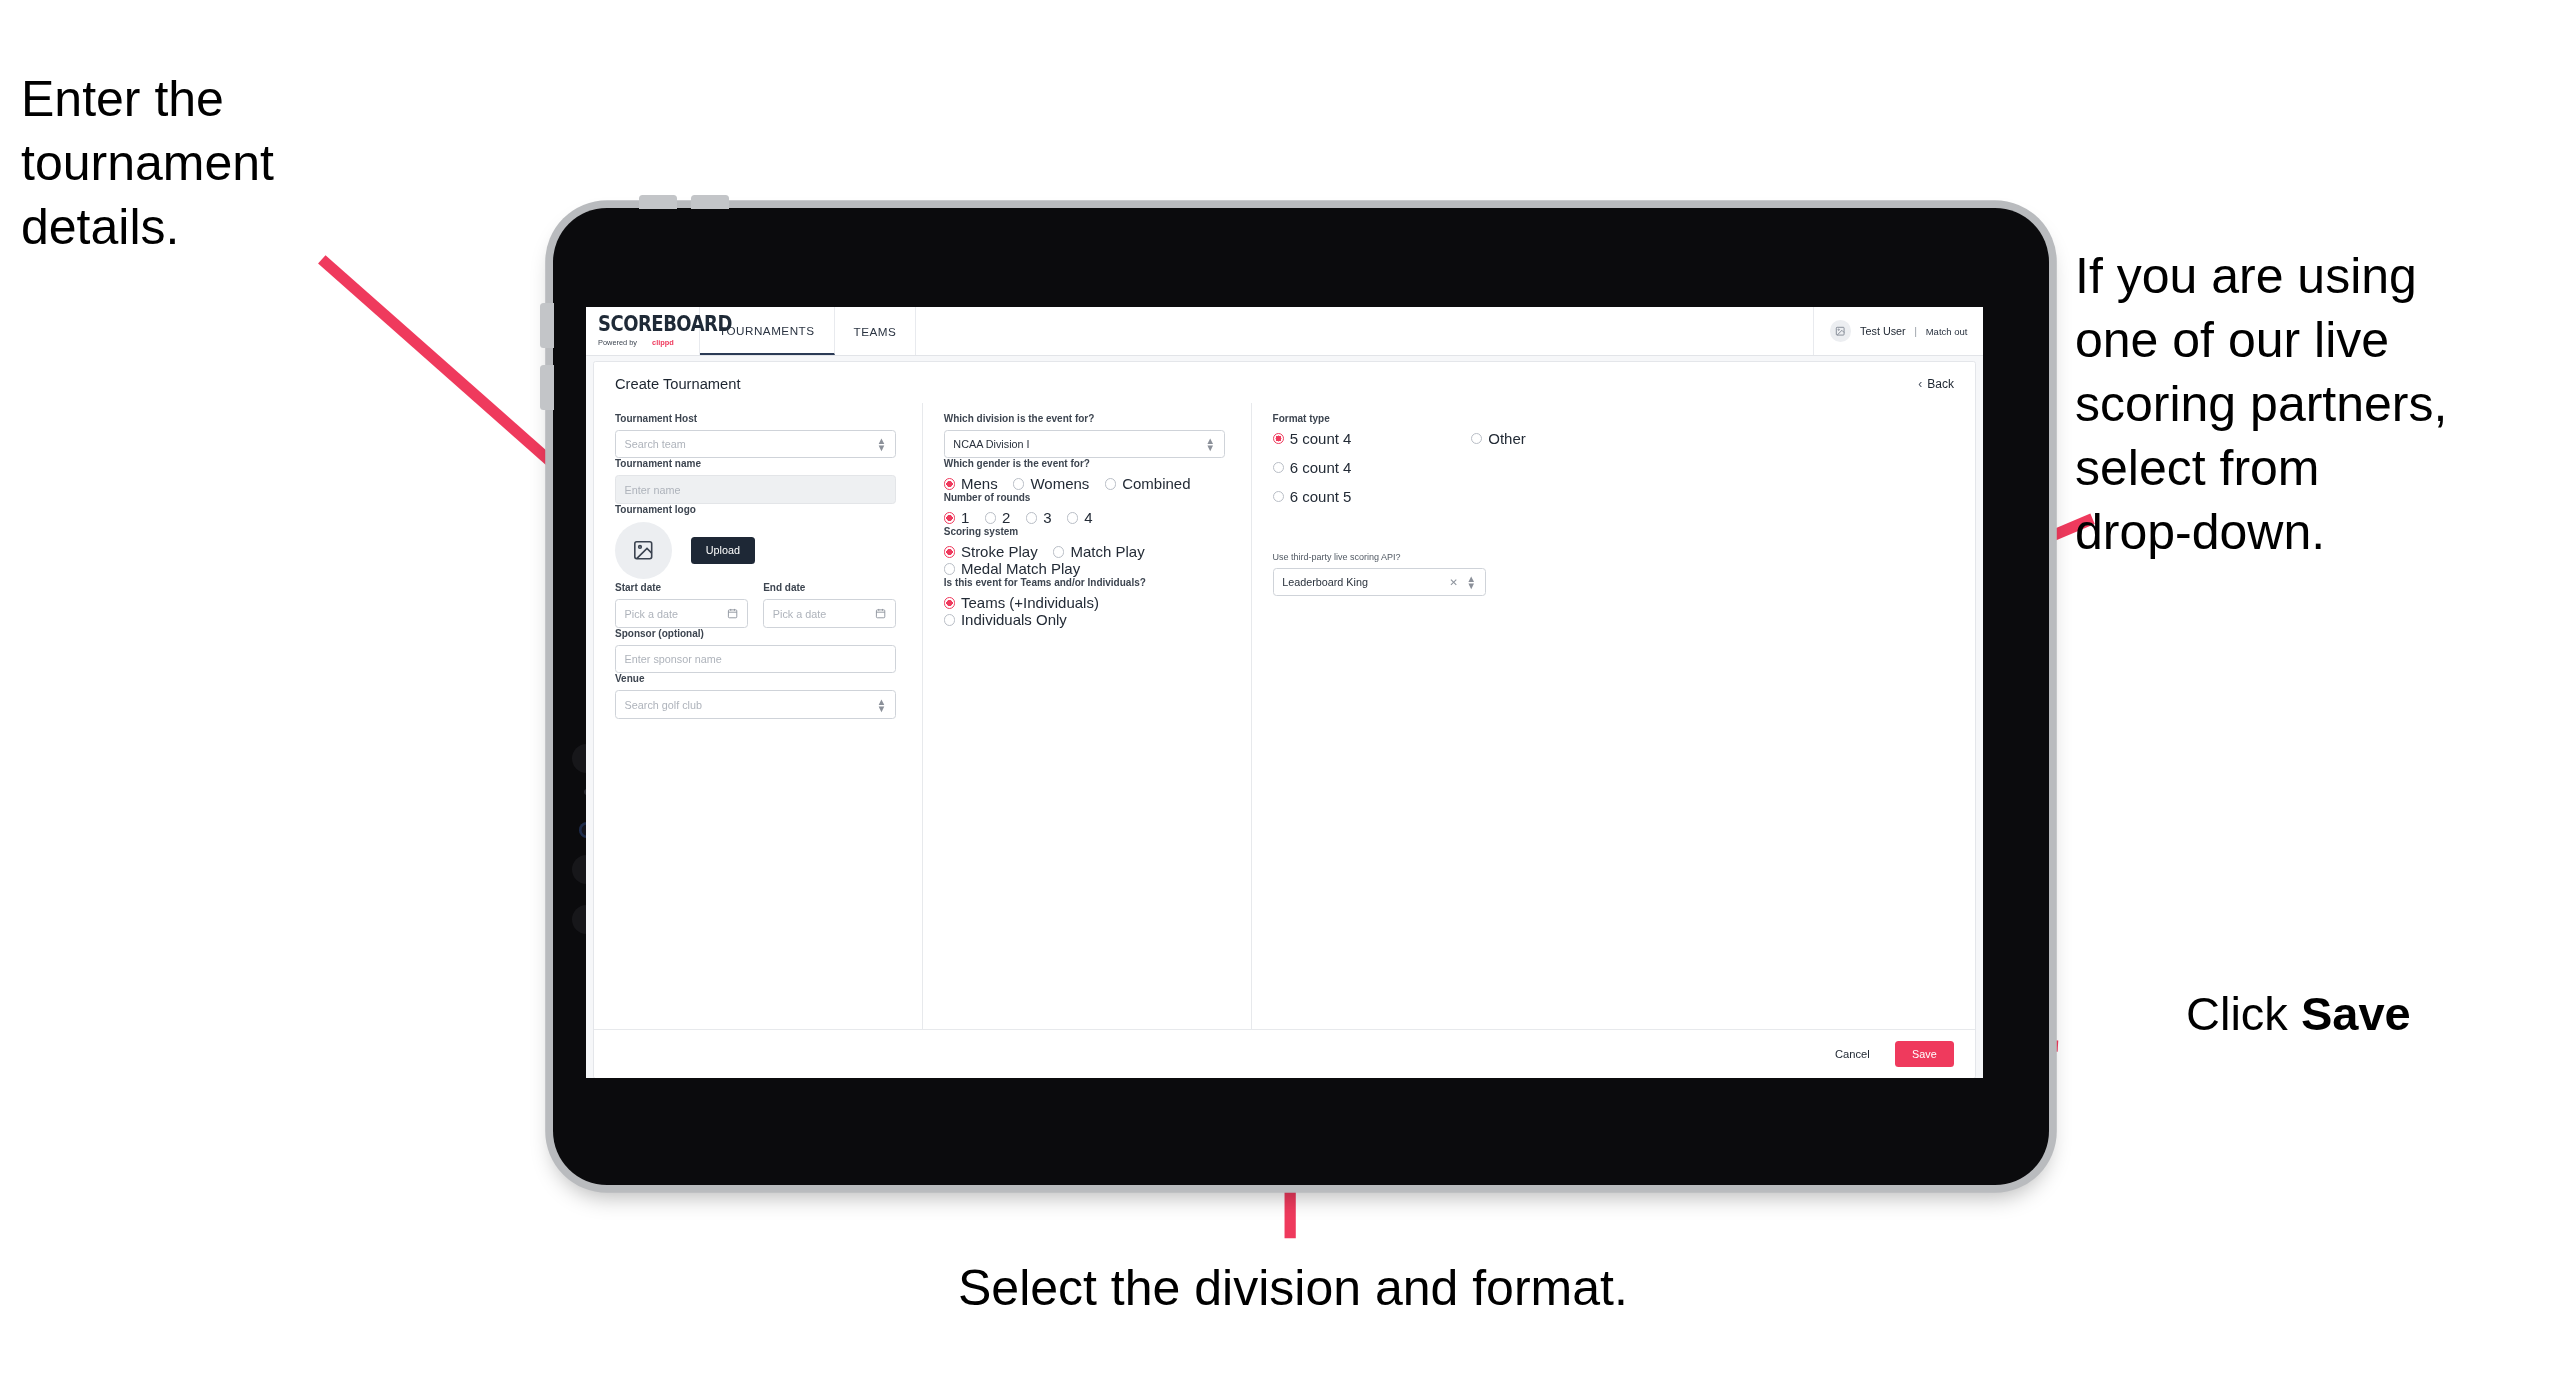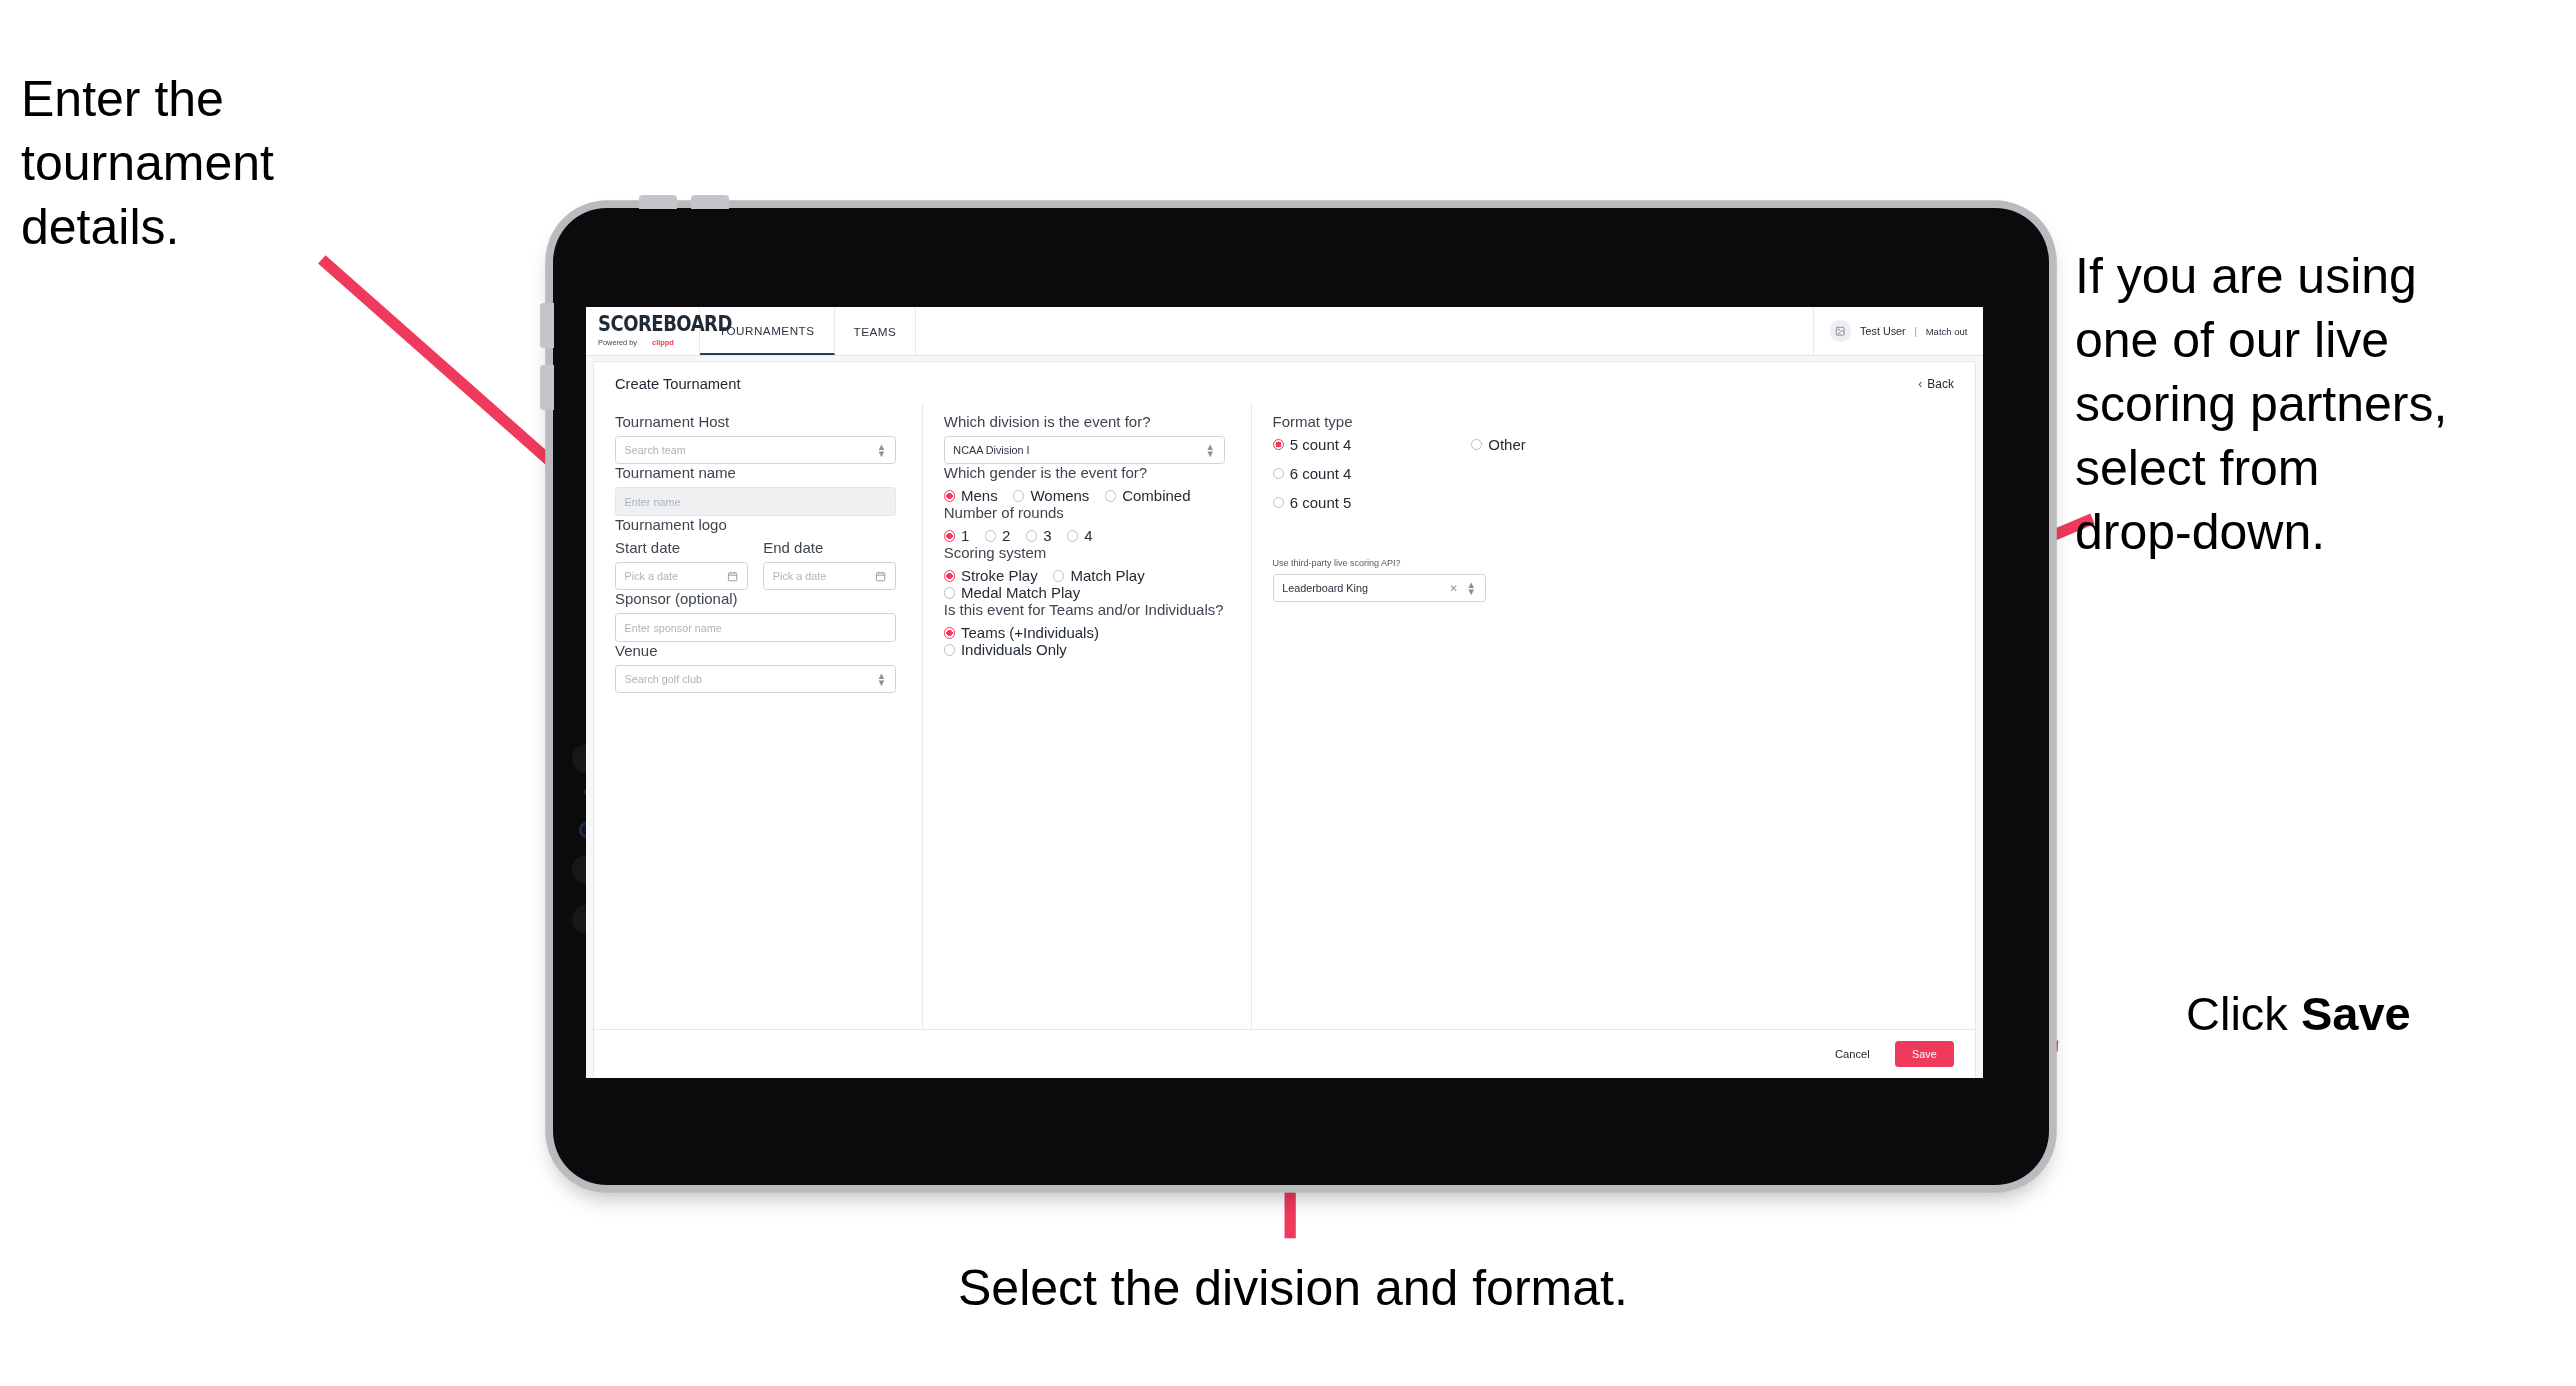--- a/index.html
+++ b/index.html
@@ -99,21 +99,21 @@
   #pagetitle{font-size:14.7px;color:#1d2530;}
   #backlink{font-size:12px;color:#1d2530;cursor:pointer;display:flex;align-items:center;gap:5.2px;}
   #backlink .chev{font-size:12px;color:#4a5361;}
 
   #cols{display:flex;flex:1;padding:0 0 0 0;}
   .col{padding:5.2px 26px 0 21px;box-sizing:border-box;}
   #col1{width:329px;border-right:0.9px solid #e7e9ec;}
   #col2{width:329px;border-right:0.9px solid #e7e9ec;}
   #col3{width:calc(100% - 657px);}
 
-  .fieldlabel{font-size:15px;color:#3d4550;margin:0 0 6px 0;}
+  .fieldlabel{font-size:10px;color:#3d4550;margin:0 0 6px 0;font-weight:bold;}
   .fieldlabel.first{margin-top:5.2px;}
 
   .inp{
     width:100%;height:28.5px;box-sizing:border-box;
     border:0.9px solid #cfd3d9;border-radius:3.5px;background:#fff;
     display:flex;align-items:center;padding:0 8.6px;
     font-size:10.8px;color:#aeb3bb;position:relative;
   }
   .inp.filled{background:#eef0f2;border-color:#e3e5e8;}
   .inp.value{color:#2a323d;}
@@ -254,20 +254,30 @@
                   <span class="seldouble">▲<br>▼</span>
                 </span>
             </div>
 
             <div class="fieldlabel">Tournament name</div>
             <div class="inp filled">
               <span>Enter name</span>
             </div>
 
             <div class="fieldlabel">Tournament logo</div>
+            <div id="logorow">
+              <div id="logocircle">
+                <svg width="22.5" height="22.5" viewBox="0 0 24 24" fill="none" stroke="#3b4350" stroke-width="1.7">
+                  <rect x="3" y="3" width="18" height="18" rx="2"></rect>
+                    <circle cx="8.5" cy="8.5" r="1.4"></circle>
+                    <path d="M21 15l-5-5L5 21"></path>
+                </svg>
+              </div>
+              <button id="uploadbtn">Upload</button>
+            </div>
 
             <div id="daterow">
               <div class="datecell">
                 <div class="fieldlabel">Start date</div>
                 <div class="inp">
                   <span>Pick a date</span>
                   <span class="rightico">
                     <svg width="11.2" height="11.2" viewBox="0 0 24 24" fill="none" stroke="#8f959e" stroke-width="2">
                       <rect x="3" y="4" width="18" height="17" rx="2"></rect>
                         <path d="M3 9h18M8 2v4M16 2v4"></path>

